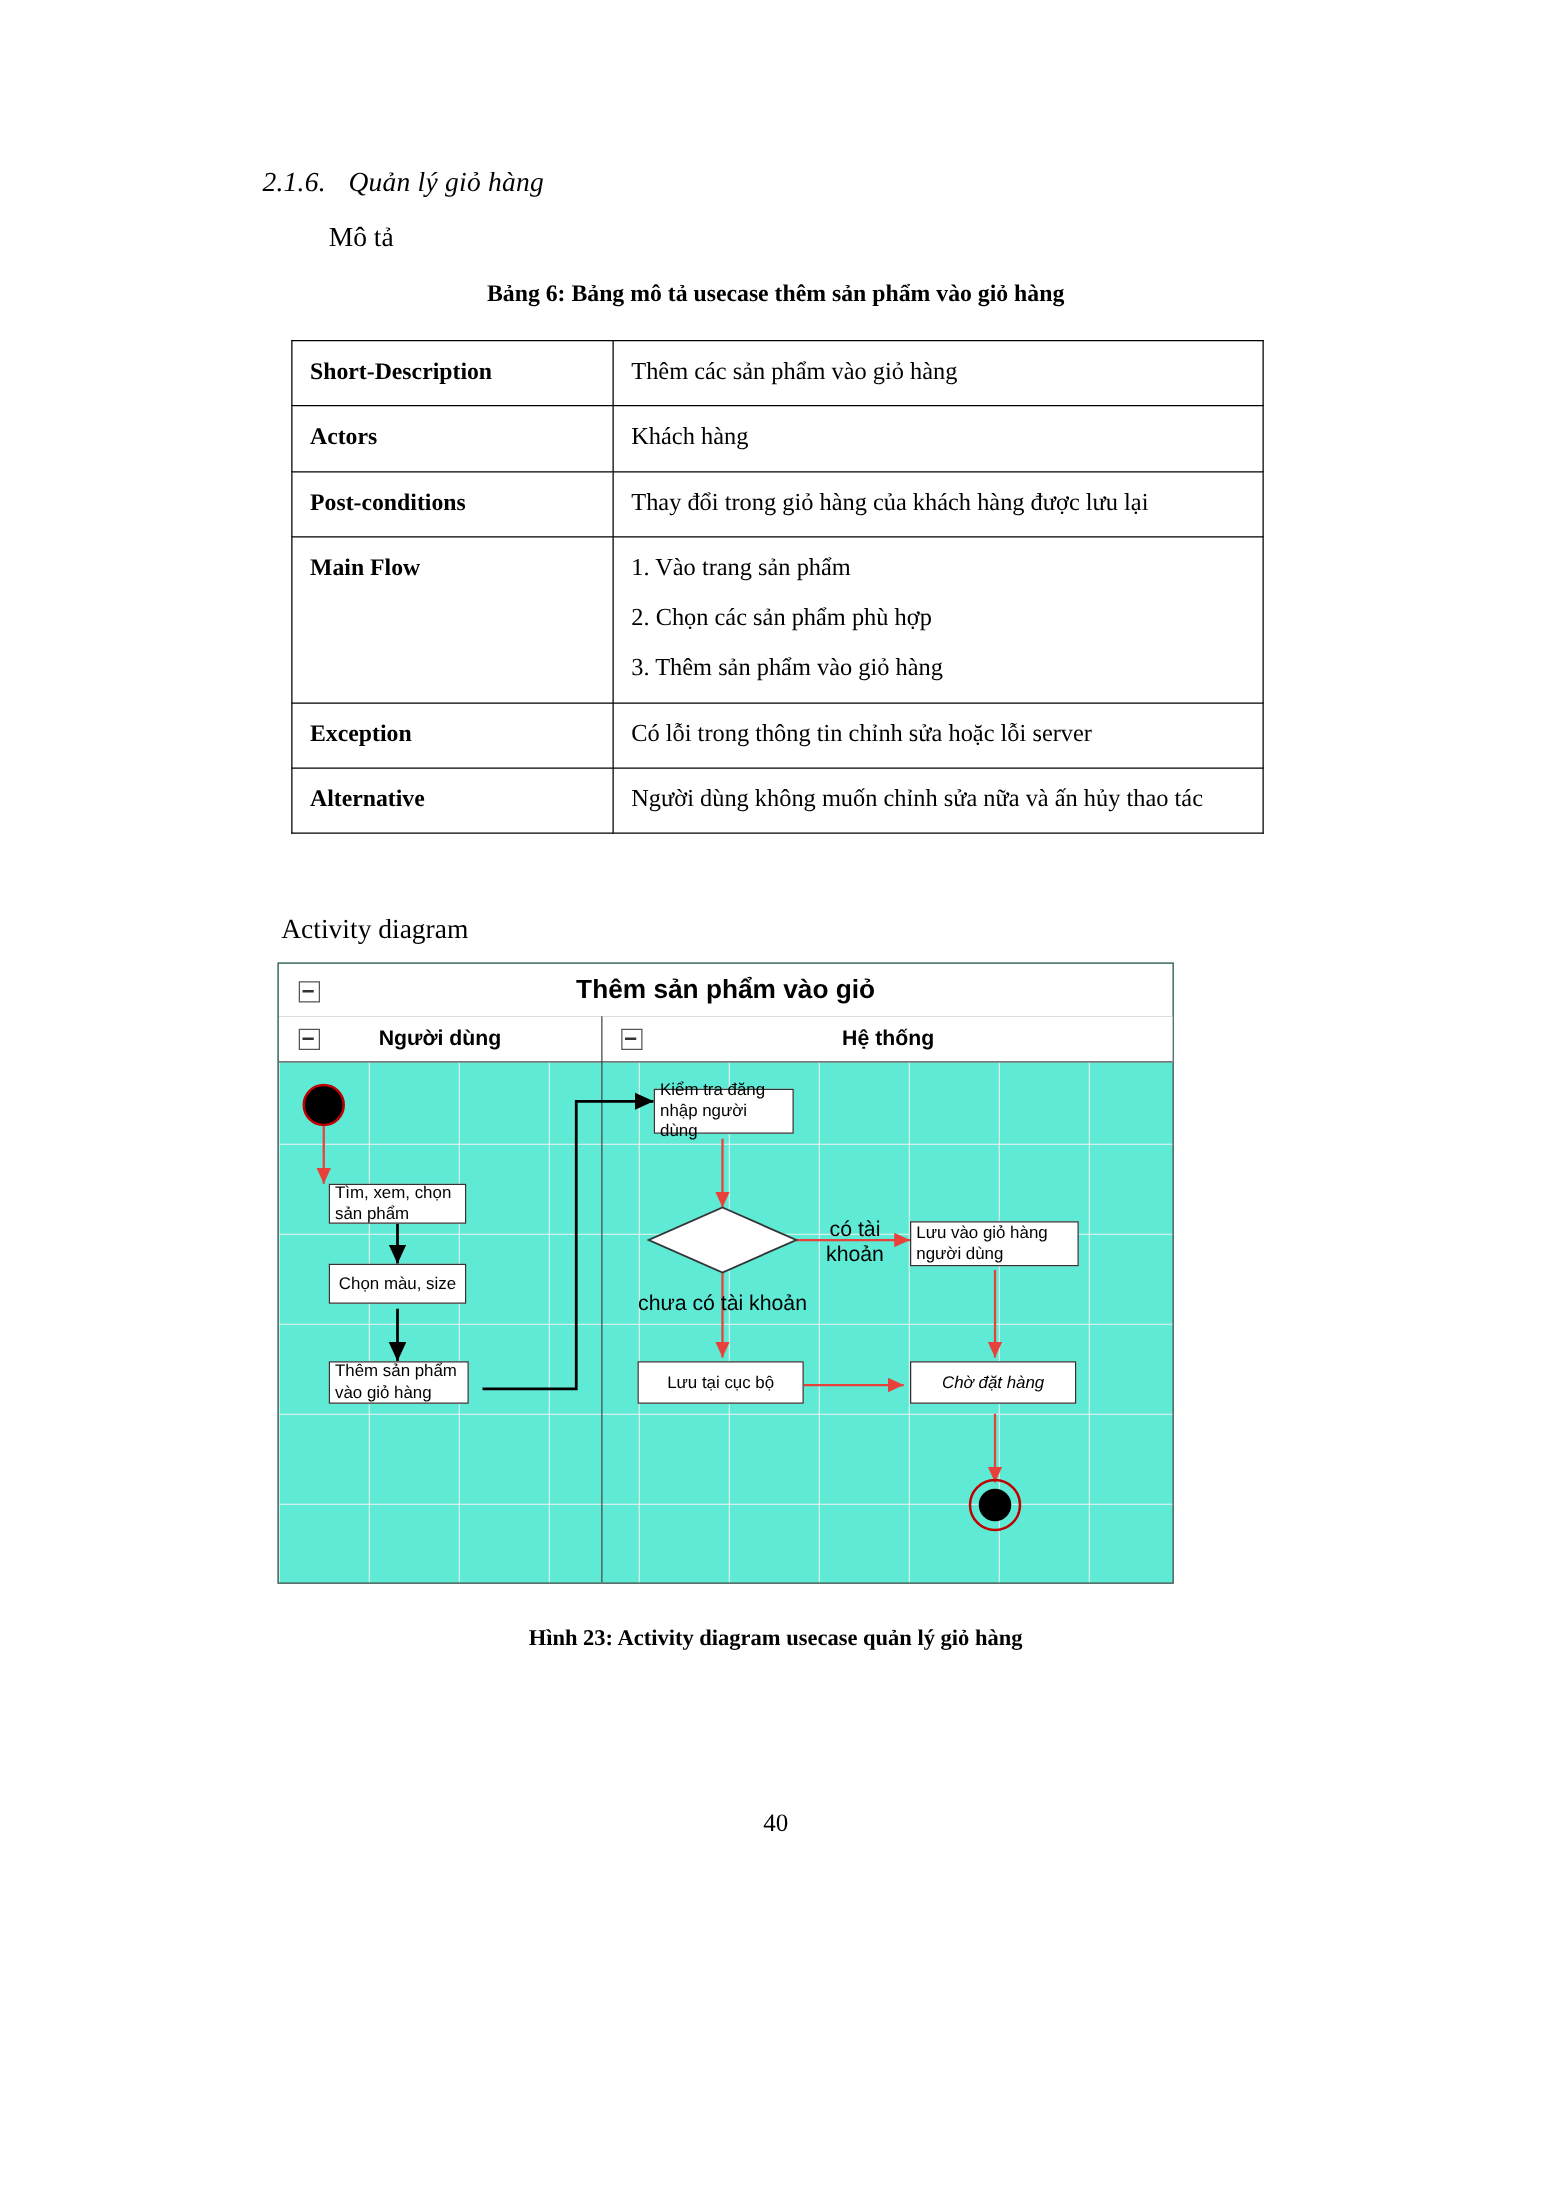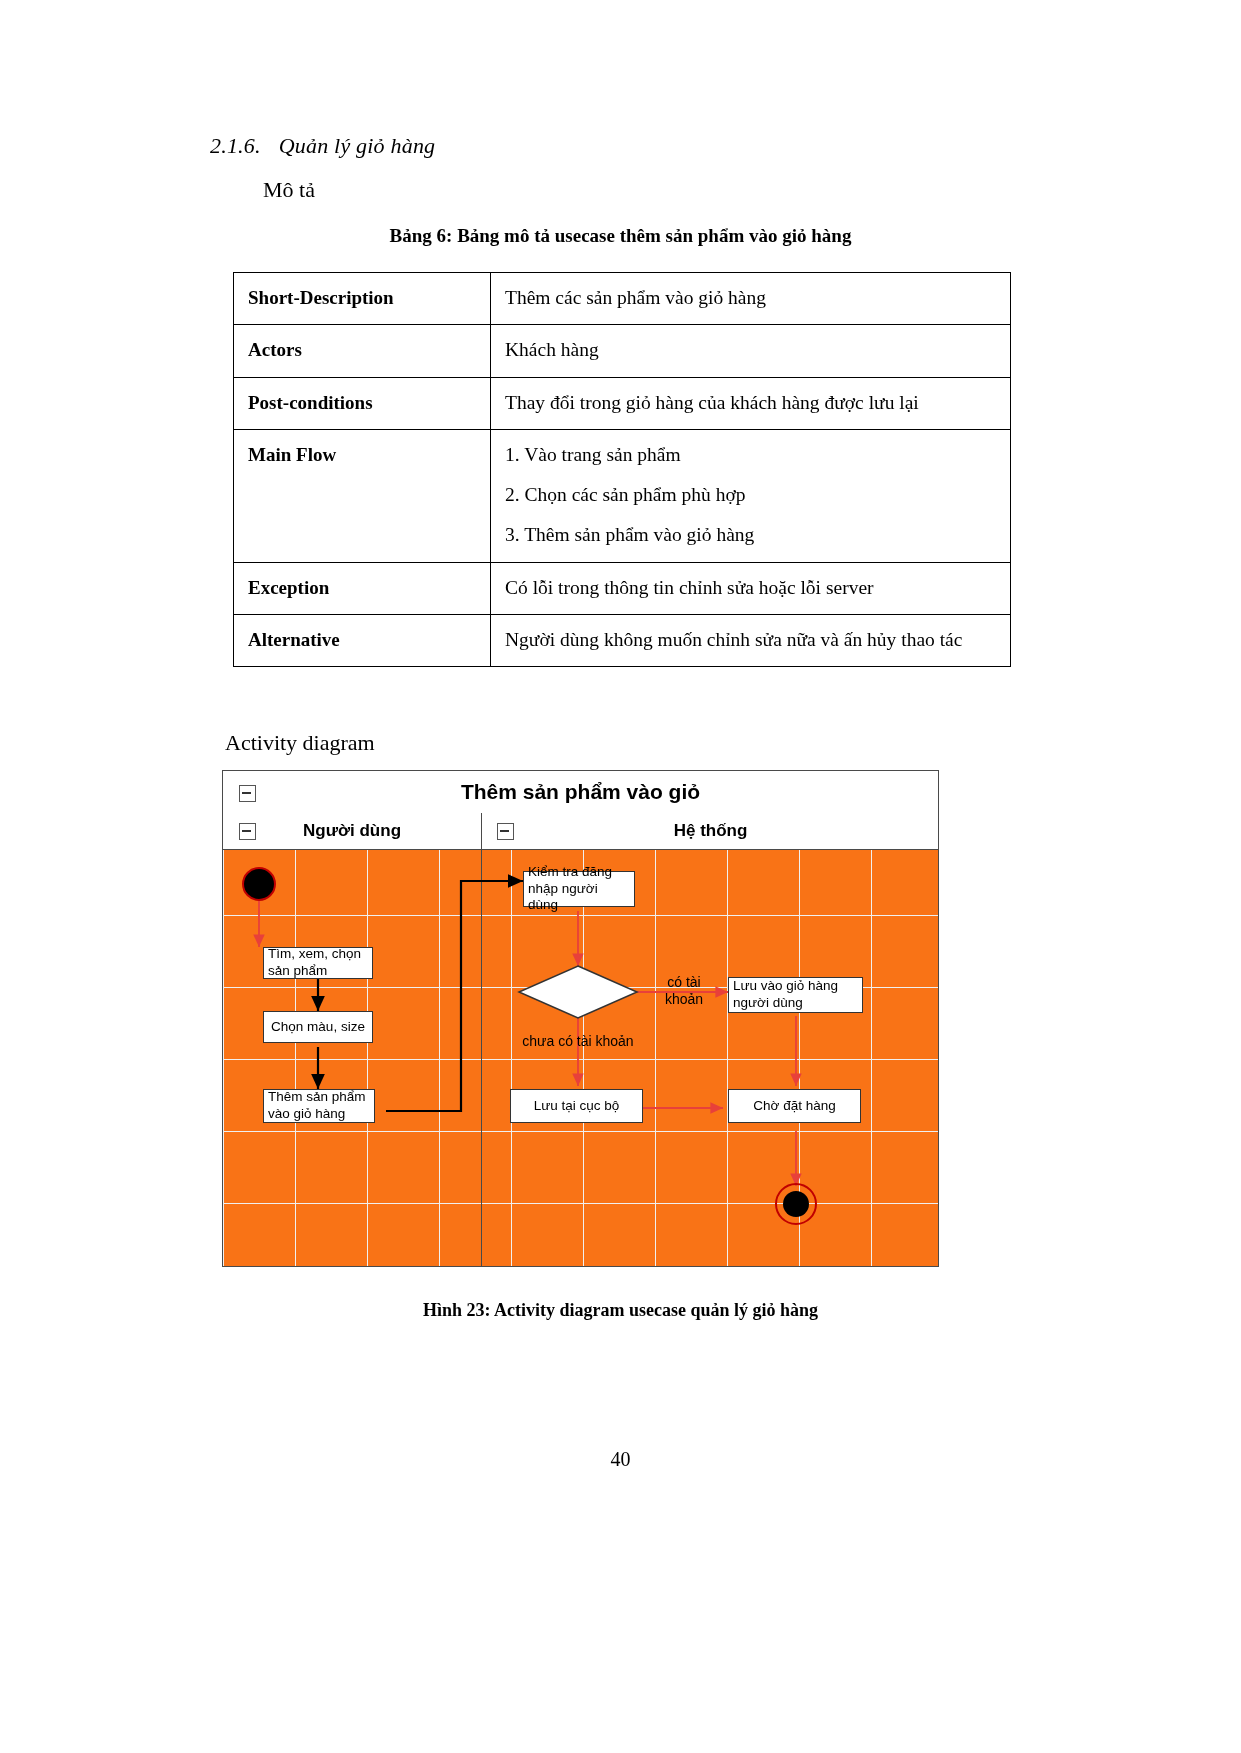--- a/index.html
+++ b/index.html
@@ -79,21 +79,21 @@
     font-size: 22px;
   }
   
   .diagram {
     position: absolute;
     left: 222px;
     top: 770px;
     width: 715px;
     height: 495px;
     border: 1.6px solid #4a4a4a;
-    background: #f97316;
+    background: #5eead4;
     overflow: hidden;
   }
   .diagram .gridbg {
     position: absolute;
     left: 0; top: 0; right: 0; bottom: 0;
     background-image:
       linear-gradient(to right, #f0f0f0 1px, transparent 1px),
       linear-gradient(to bottom, #f0f0f0 1px, transparent 1px);
     background-size: 72px 72px;
   }
@@ -183,21 +183,21 @@
   }
   .end-node .inner {
     width: 26px;
     height: 26px;
     border-radius: 50%;
     background: #000;
   }
   .edge-label {
     position: absolute;
     font-family: "Liberation Sans", sans-serif;
-    font-size: 14px;
+    font-size: 17px;
     line-height: 1.2;
     text-align: center;
     color: #000;
   }
   svg.wires {
     position: absolute;
     left: 0; top: 0;
     width: 715px;
     height: 495px;
     overflow: visible;
@@ -315,21 +315,21 @@
 
     <div class="start-node" style="left:19px; top:96px;"></div>
 
     <div class="node" style="left:40px; top:176px; width:110px; height:32px;">Tìm, xem, chọn sản phẩm</div>
     <div class="node" style="left:40px; top:240px; width:110px; height:32px;">Chọn màu, size</div>
     <div class="node" style="left:40px; top:318px; width:112px; height:34px;">Thêm sản phẩm vào giỏ hàng</div>
 
     <div class="node" style="left:300px; top:100px; width:112px; height:36px;">Kiểm tra đăng nhập người dùng</div>
     <div class="node" style="left:505px; top:206px; width:135px; height:36px;">Lưu vào giỏ hàng người dùng</div>
     <div class="node" style="left:287px; top:318px; width:133px; height:34px;">Lưu tại cục bộ</div>
-    <div class="node" style="left:505px; top:318px; width:133px; height:34px;">Chờ đặt hàng</div>
+    <div class="node" style="left:505px; top:318px; width:133px; height:34px;font-style:italic;">Chờ đặt hàng</div>
 
     <div class="edge-label" style="left:426px; top:203px; width:70px;">có tài khoản</div>
     <div class="edge-label" style="left:270px; top:262px; width:170px;">chưa có tài khoản</div>
 
     <div class="end-node" style="left:552px; top:412px;">
       <div class="inner"></div>
     </div>
   </div>
 
   <div class="fig-caption">Hình 23: Activity diagram usecase quản lý giỏ hàng</div>

